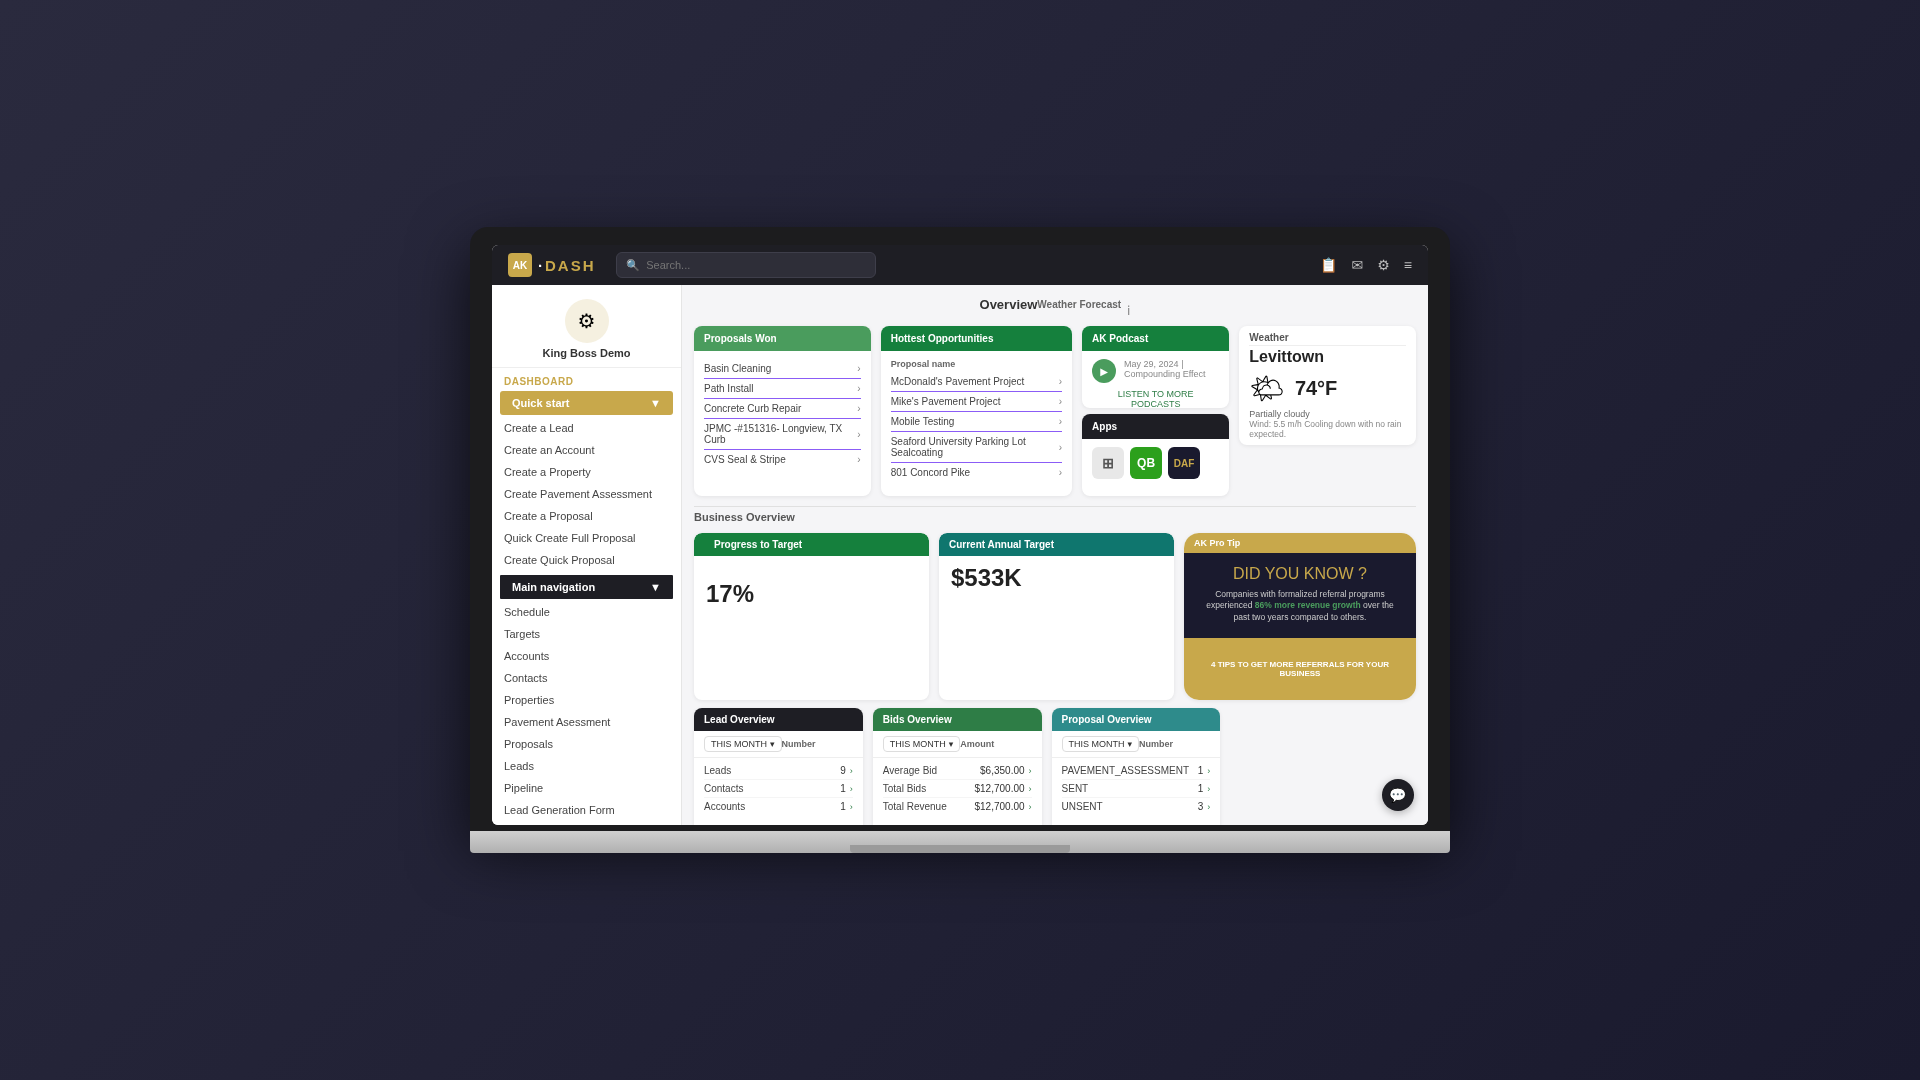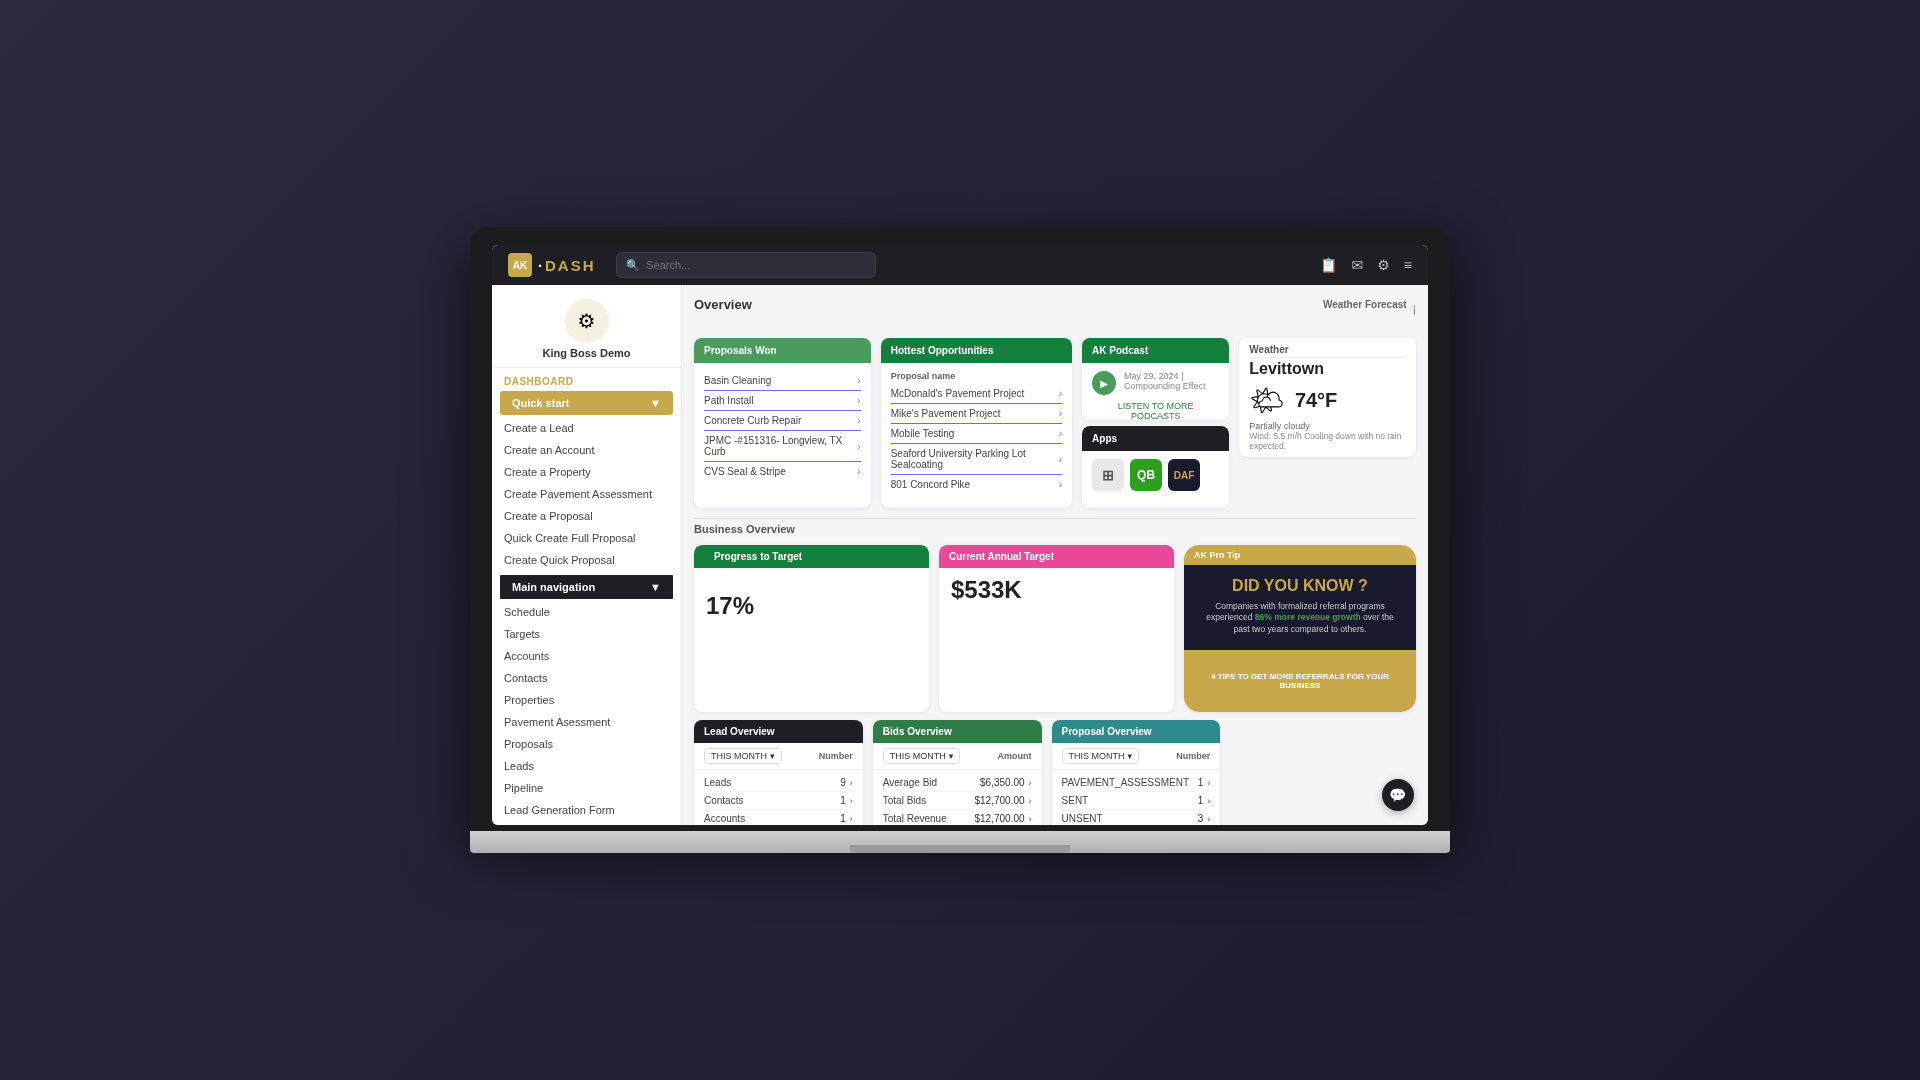--- a/index.html
+++ b/index.html
@@ -240,21 +240,21 @@
       padding: 7px 10px;
       font-size: 10px;
       font-weight: 700;
       color: white;
       display: flex;
       align-items: center;
       justify-content: space-between;
     }
     .card-header.green { background: #4a9c5d; }
     .card-header.dark-green { background: #15803d; }
-    .card-header.teal { background: #ec4899; align-items: flex-end; }
+    .card-header.teal { background: #0f766e; align-items: flex-end; }
     .card-header.dark { background: #1e1e24; }
 
     .card-body { padding: 8px 10px; }
 
     .job-item {
       display: flex;
       align-items: center;
       justify-content: space-between;
       padding: 4px 0;
       border-bottom: 1px solid #8b5cf6;
@@ -314,21 +314,20 @@
       font-weight: 700;
       color: white;
     }
     .overview-card-header.dark { background: #1e1e24; }
     .overview-card-header.green { background: #2e7d46; }
     .overview-card-header.teal { background: #2e8b8b; }
 
     .overview-card-sub {
       display: flex;
       align-items: center;
-      justify-content: space-between;
       padding: 5px 10px;
       border-bottom: 1px solid #eee;
     }
     .month-dropdown {
       background: white;
       border: 1px solid #ddd;
       border-radius: 4px;
       padding: 2px 6px;
       font-size: 9px;
       color: #333;
@@ -434,21 +433,21 @@
       font-size: 9px;
       font-weight: 700;
     }
     .pro-tip-image {
       background: #1a1a2e;
       padding: 12px 10px 8px;
       text-align: center;
     }
     .did-you-know {
       font-size: 16px;
-      font-weight: 700;
+      font-weight: 400;
       color: white;
       line-height: 1.1;
     }
     .did-you-know span { color: #c8a84b; }
     .pro-tip-body {
       font-size: 8.5px;
       color: #ccc;
       padding: 6px 8px;
       line-height: 1.4;
     }
@@ -549,21 +548,21 @@
           <div class="sidebar-item">Proposals</div>
           <div class="sidebar-item">Leads</div>
           <div class="sidebar-item">Pipeline</div>
           <div class="sidebar-item">Lead Generation Form</div>
           <div class="sidebar-item">Invoices</div>
 
         </div>
 
         <div class="content-area" style="position:relative;">
 
-          <div style="display:flex; justify-content:space-between; align-items:center; margin-bottom:16px;">
+          <div style="display:flex; justify-content:center; align-items:center; margin-bottom:4px;">
             <div class="overview-header">Overview</div>
             <div style="display:flex; align-items:center; gap:6px;">
               <div class="overview-header" style="font-size:10px;color:#666;">Weather Forecast</div>
               <span style="color:#888;font-size:13px;cursor:pointer;">ℹ</span>
             </div>
           </div>
 
           <div class="cards-row">
 
             <div class="card" style="flex:1.2;">

